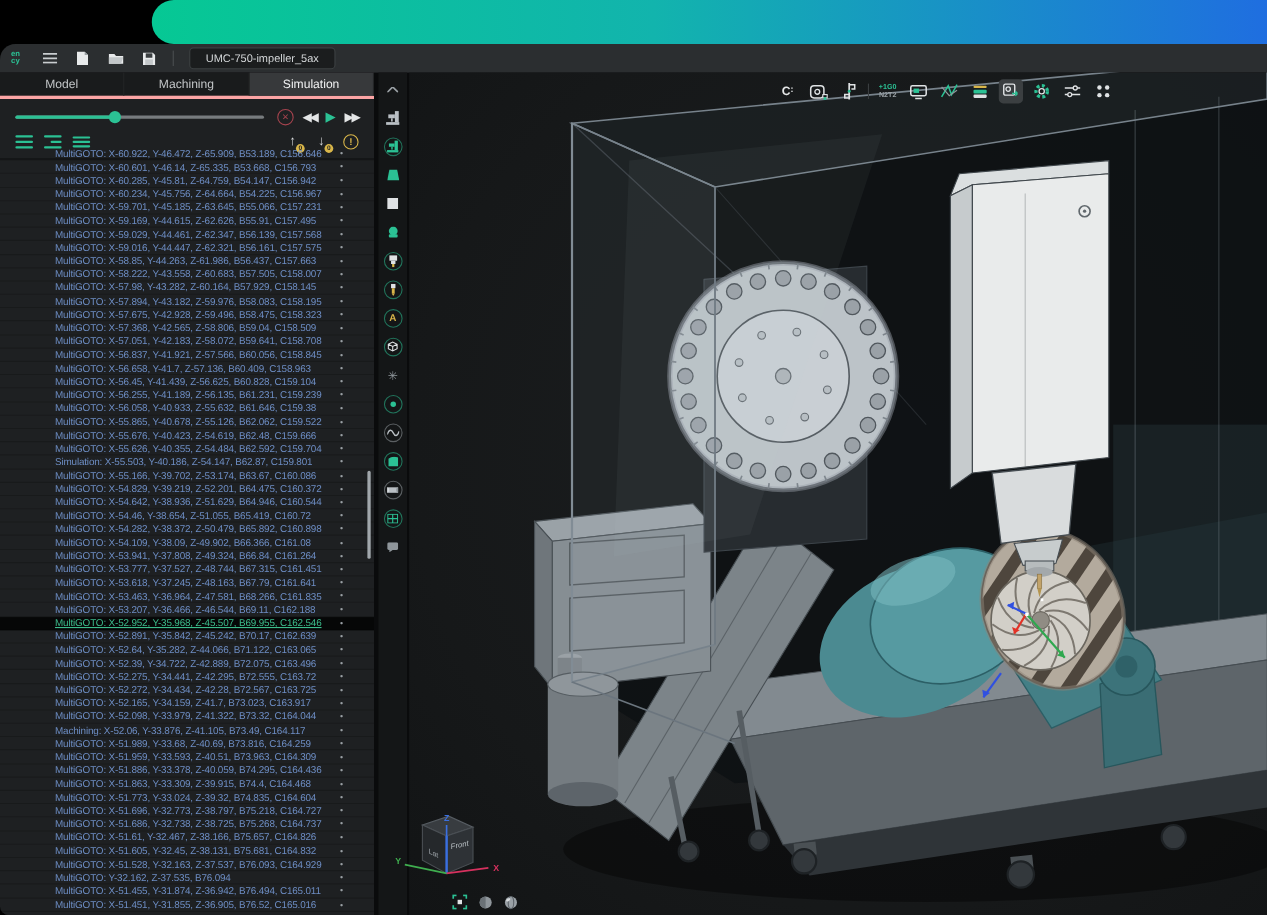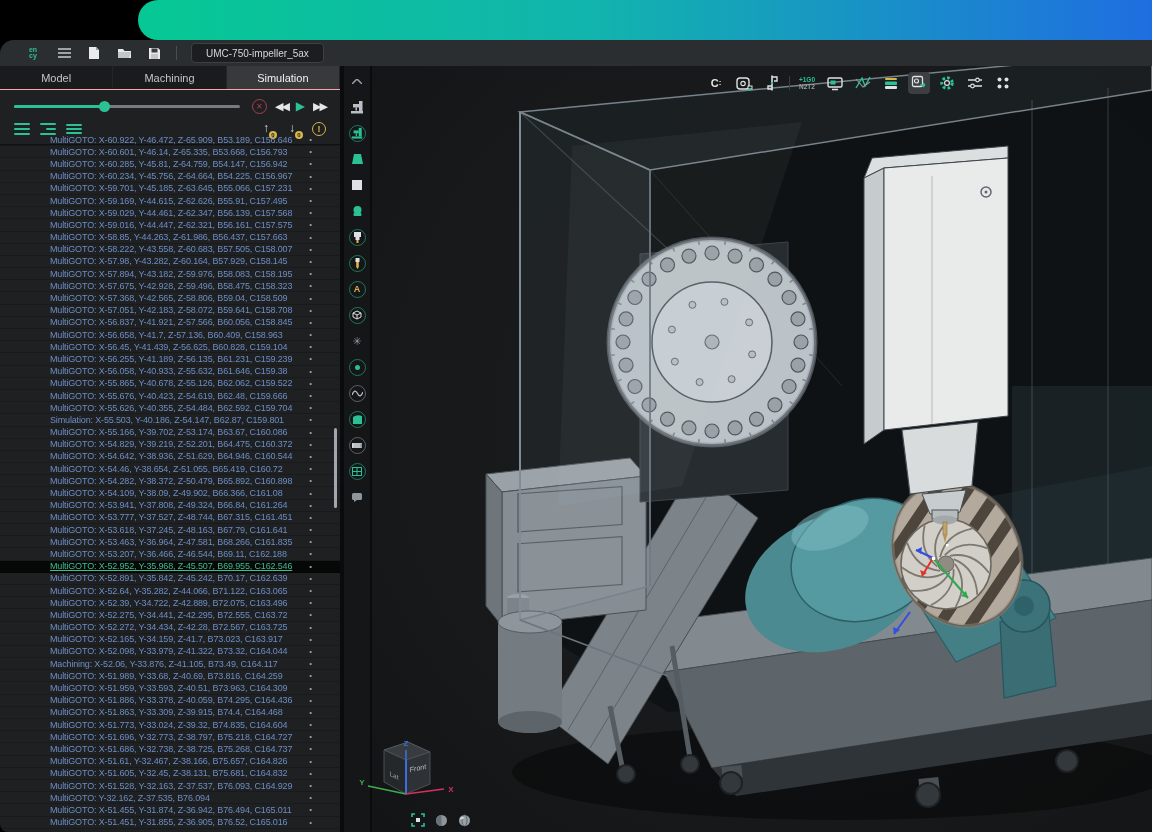--- a/index.html
+++ b/index.html
@@ -11,41 +11,41 @@
   .brand-band { position:absolute; left:138px; top:0; width:1014px; height:40px;
     border-radius:20px 0 0 20px;
     background:linear-gradient(90deg,#06c894 0%, #12b4ad 45%, #1f6ee0 100%); }
 
   
   .window { position:absolute; left:0; top:40px; width:1152px; height:792px;
     background:#0a0b0c; border-radius:14px 0 0 8px; overflow:hidden; }
 
   
   .titlebar { position:absolute; left:0; top:0; width:100%; height:26px;
-    background:#2b2e30; display:flex; align-items:center; padding:0 24px; gap:14px; }
+    background:#2b2e30; display:flex; align-items:center; padding:0 5px; gap:14px; }
   .logo { width:18px; height:18px; display:flex; flex-direction:column; align-items:center;
     justify-content:center; color:#2bc194; font-weight:bold; font-size:7px; line-height:6px;
     border-radius:3px; letter-spacing:0; }
   .tb-icon { width:16px; height:16px; display:flex; align-items:center; justify-content:center; }
   .tb-sep { width:1px; height:14px; background:#4a4e50; }
   .doc-tab { height:20px; padding:0 14px; display:flex; align-items:center;
     background:#1b1d1e; border:1px solid #3c4042; border-radius:4px;
     color:#d4d7d9; font-size:10px; }
 
   
   .left-panel { position:absolute; left:0; top:26px; width:340px; height:766px;
     background:#1e2022; }
   .tool-strip { position:absolute; left:344px; top:26px; width:26px; height:766px;
     background:#141617; display:flex; flex-direction:column; align-items:center;
     padding-top:4px; gap:4px; }
   .viewport { position:absolute; left:372px; top:26px; width:780px; height:766px;
     background:radial-gradient(ellipse at 55% 45%, #1c1f21 0%, #161819 70%, #121415 100%); }
 
   
-  .tabbar { display:flex; height:24px; background:#191b1c; border-bottom:1px solid #fca5a5; }
+  .tabbar { display:flex; height:24px; background:#191b1c; border-bottom:3px solid #fca5a5; }
   .tab { flex:1; display:flex; align-items:center; justify-content:center;
     font-size:11px; color:#c3c6c8; border-right:1px solid #232526; cursor:default; }
   .tab.active { background:#37393b; color:#f0f1f2; }
 
   
   .controls { padding:6px 14px 4px 14px; border-bottom:1px solid #101112; }
   .slider-row { display:flex; align-items:center; height:20px; }
   .slider { position:relative; width:232px; height:3px; background:#777b7e; border-radius:2px; }
   .slider-fill { position:absolute; left:0; top:0; height:3px; background:#2bc194; border-radius:2px; }
   .slider-thumb { position:absolute; top:-4px; width:11px; height:11px; border-radius:50%;

